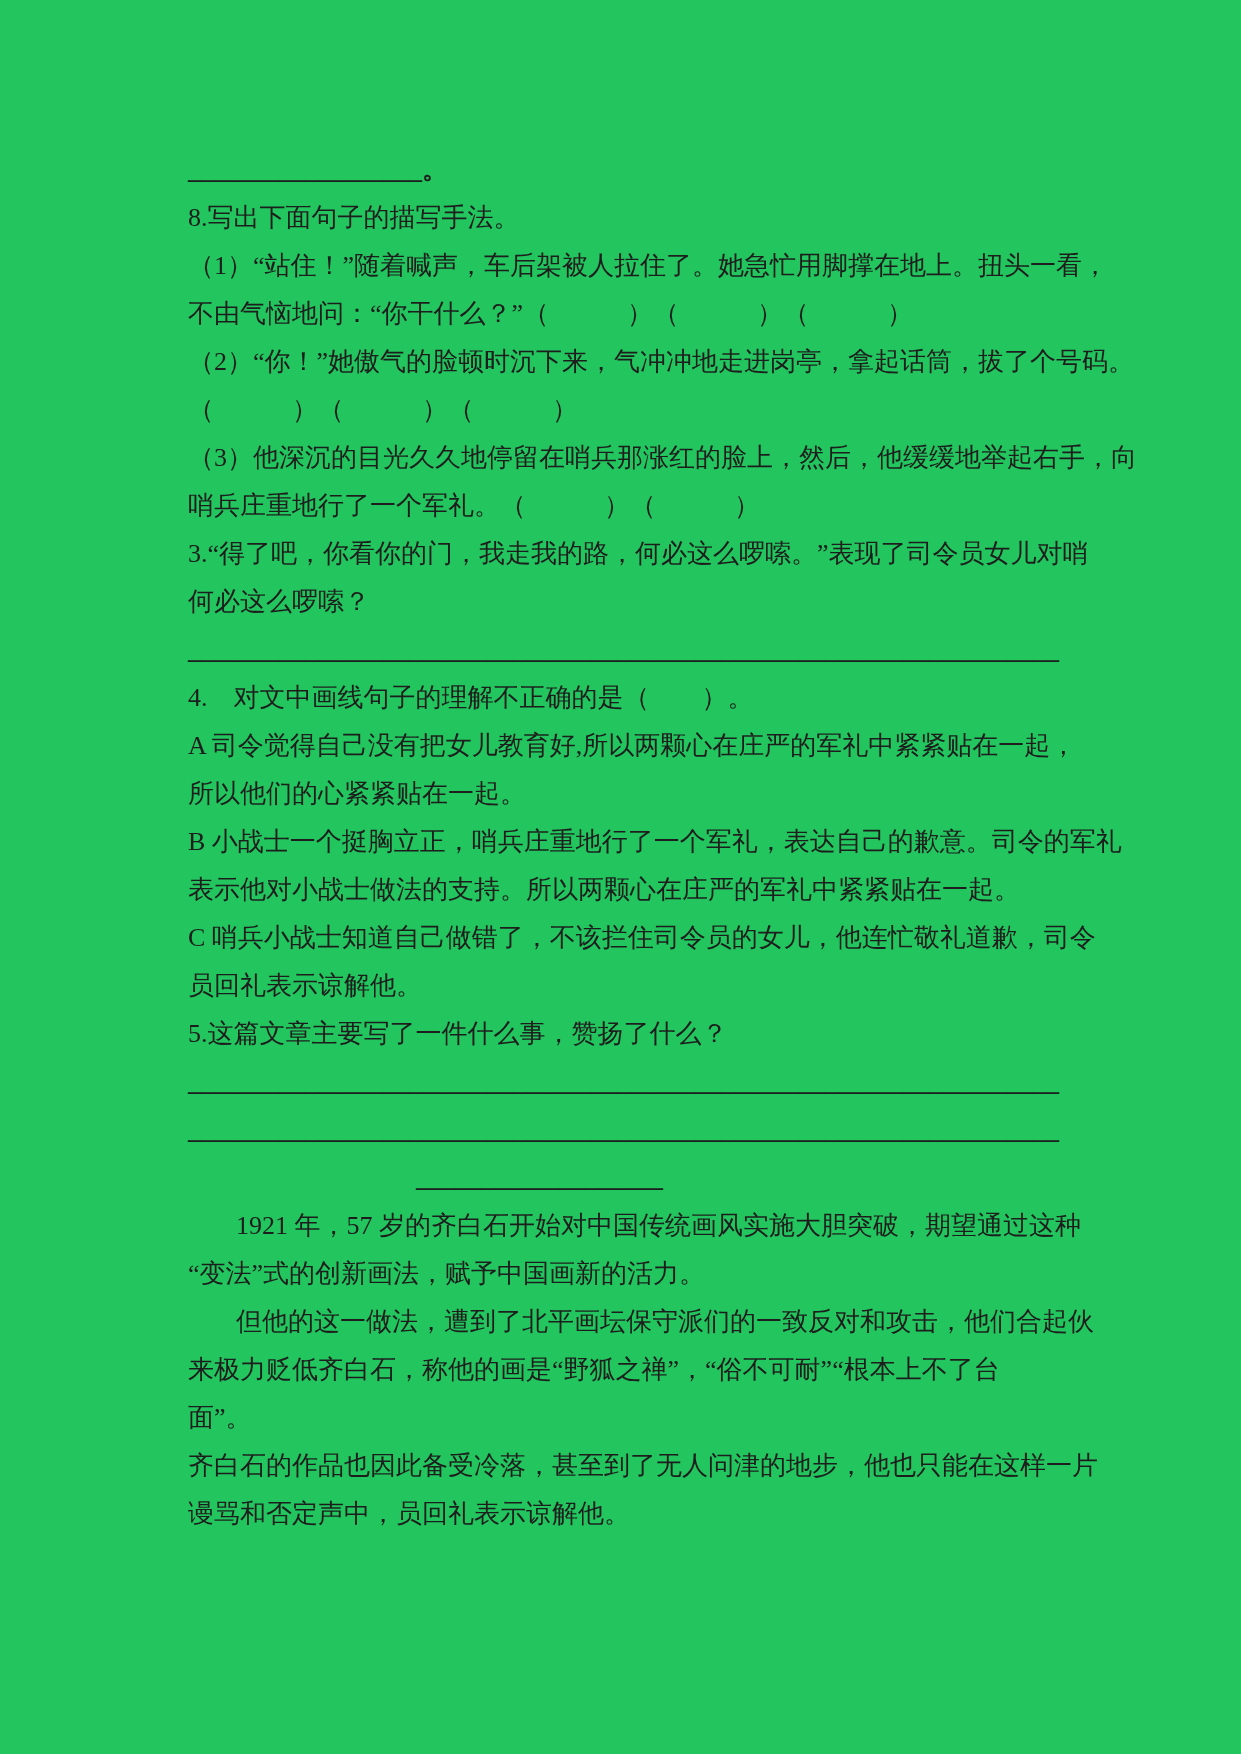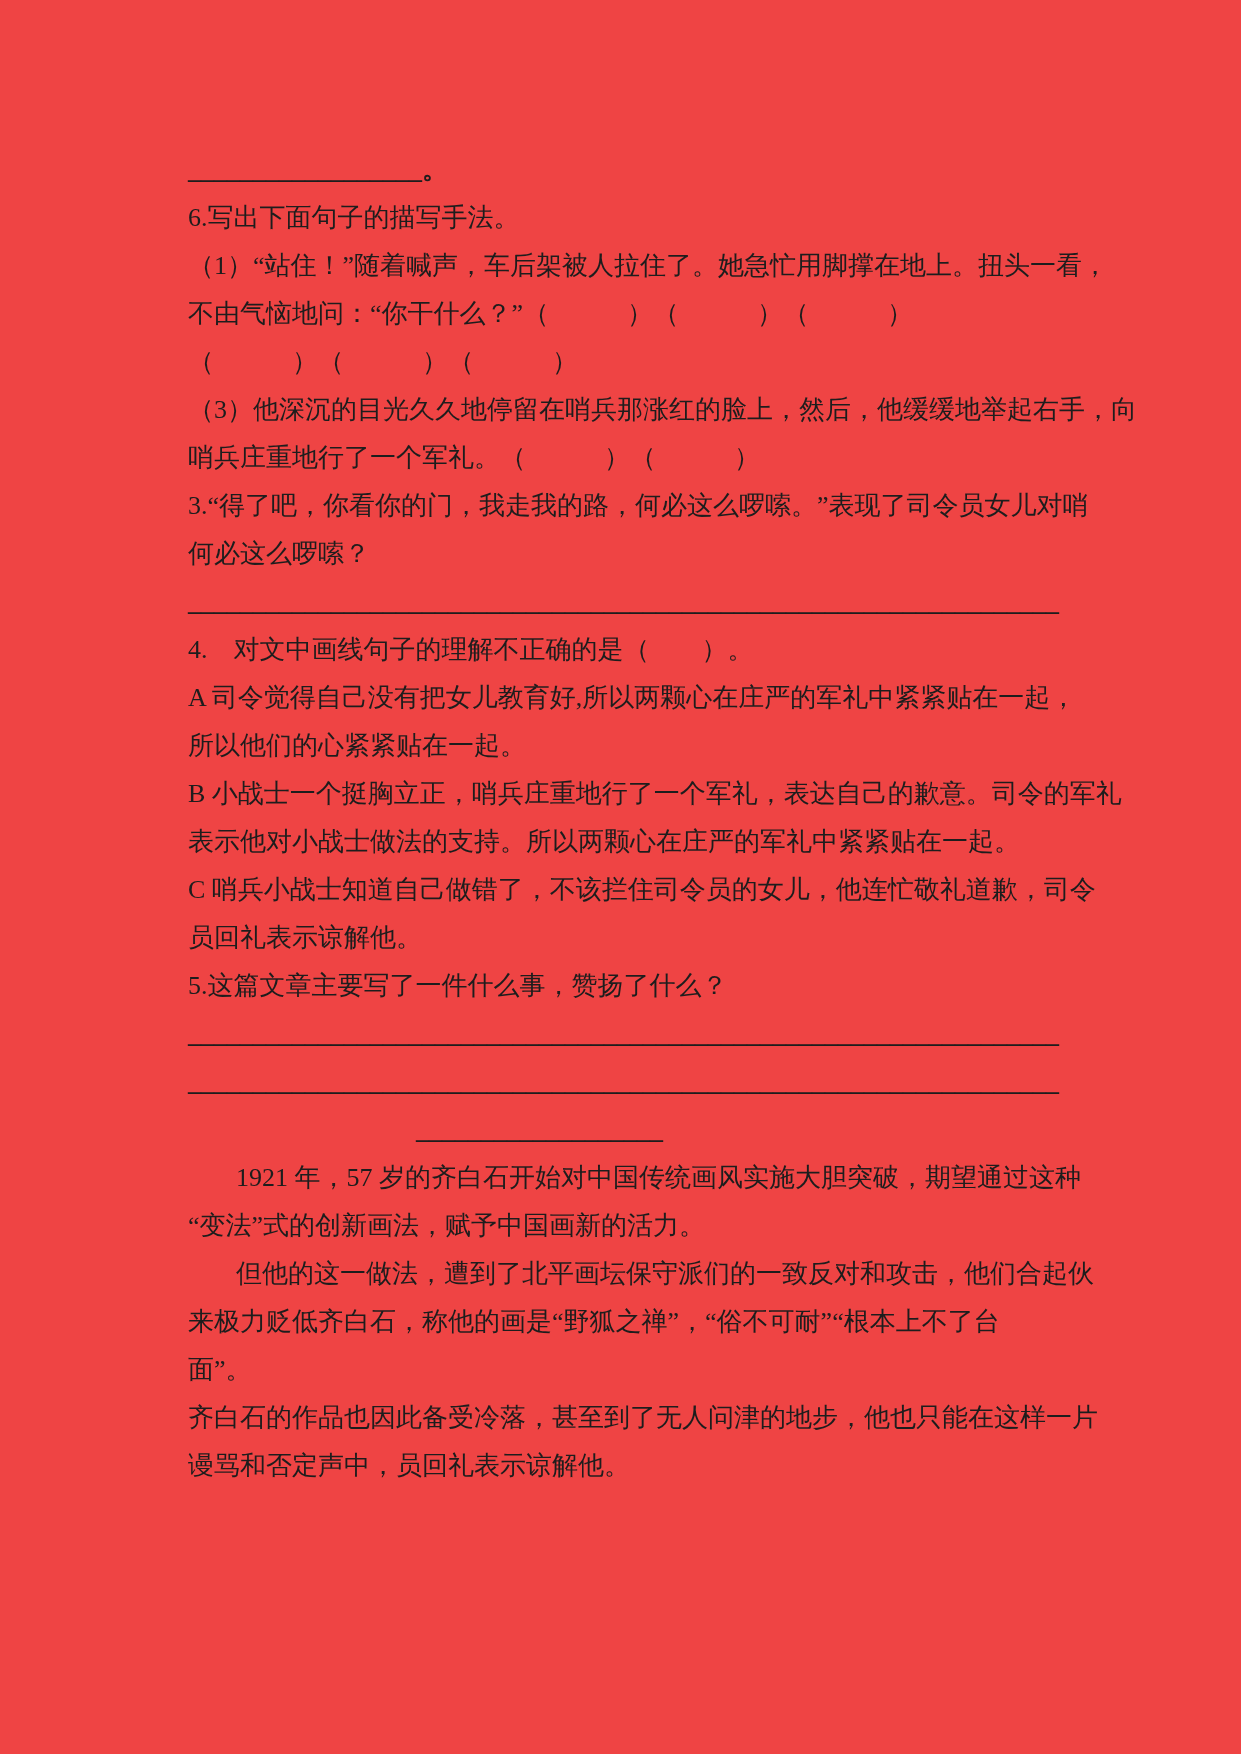--- a/index.html
+++ b/index.html
@@ -1,20 +1,20 @@
 <!DOCTYPE html>
 <html><head>
 <meta charset="utf-8">
 <style>
   html, body { margin: 0; padding: 0; background: #ffffff; }
   .page {
     position: relative;
     width: 1241px;
     height: 1754px;
-    background: #ef4444;
+    background: #22c55e;
     font-family: "Liberation Serif", "DejaVu Serif", serif;
     color: #1d1d1d;
     overflow: hidden;
   }
   .content {
     position: absolute;
     left: 188px;
     top: 146px;
     width: 890px;
   }
@@ -27,23 +27,24 @@
   .indent { padding-left: 48px; }
   .blank { font-weight: bold; letter-spacing: 0; }
   .blank-center { padding-left: 228px; }
 </style>
 </head>
 <body>
 
 <div class="page">
   <div class="content">
     <div class="line blank">__________________。</div>
-    <div class="line">6.写出下面句子的描写手法。</div>
+    <div class="line">8.写出下面句子的描写手法。</div>
     <div class="line">（1）“站住！”随着喊声，车后架被人拉住了。她急忙用脚撑在地上。扭头一看，</div>
     <div class="line">不由气恼地问：“你干什么？”（　　　）（　　　）（　　　）</div>
+    <div class="line">（2）“你！”她傲气的脸顿时沉下来，气冲冲地走进岗亭，拿起话筒，拔了个号码。</div>
     <div class="line">（　　　）（　　　）（　　　）</div>
     <div class="line">（3）他深沉的目光久久地停留在哨兵那涨红的脸上，然后，他缓缓地举起右手，向</div>
     <div class="line">哨兵庄重地行了一个军礼。（　　　）（　　　）</div>
     <div class="line">3.“得了吧，你看你的门，我走我的路，何必这么啰嗦。”表现了司令员女儿对哨</div>
     <div class="line">何必这么啰嗦？</div>
     <div class="line blank">___________________________________________________________________</div>
     <div class="line">4.　对文中画线句子的理解不正确的是（　　）。</div>
     <div class="line">A 司令觉得自己没有把女儿教育好,所以两颗心在庄严的军礼中紧紧贴在一起，</div>
     <div class="line">所以他们的心紧紧贴在一起。</div>
     <div class="line">B 小战士一个挺胸立正，哨兵庄重地行了一个军礼，表达自己的歉意。司令的军礼</div>

